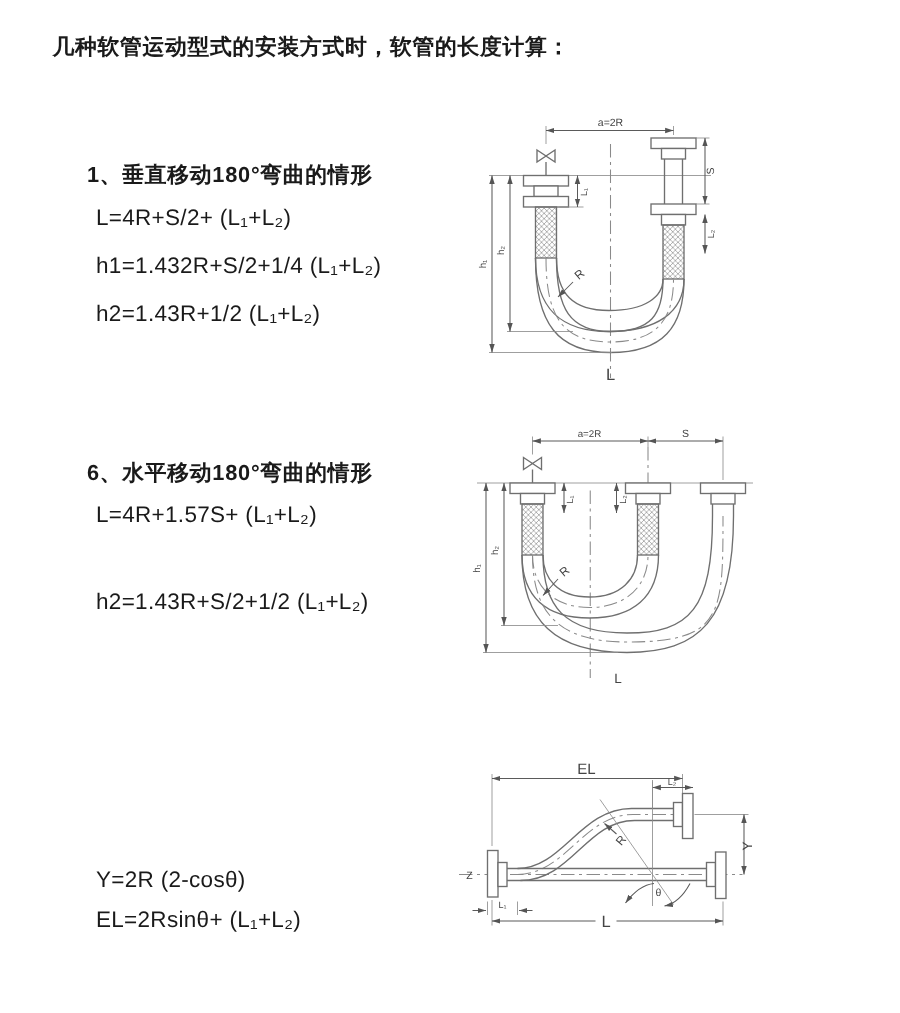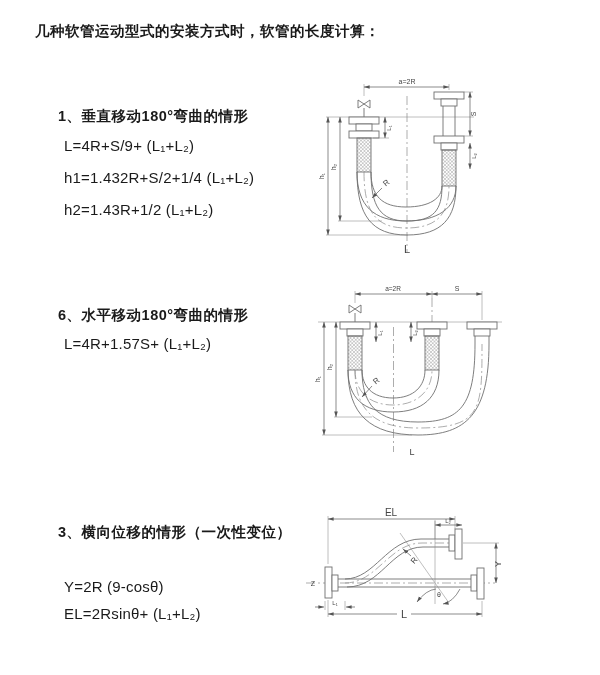--- a/index.html
+++ b/index.html
@@ -19,29 +19,29 @@
   .fit{stroke:#6f6f6f;stroke-width:.9;fill:#ffffff;}
 </style>
 </head>
 <body>
 
 <div class="page">
 
   <div class="doc-title">几种软管运动型式的安装方式时，软管的长度计算：</div>
 
   <div class="sec-heading" style="left:44px;top:107px">1、垂直移动180°弯曲的情形</div>
-  <div class="formula" style="left:64px;top:137px">L=4R+S/9+ (L₁+L₂)</div>
+  <div class="formula" style="left:64px;top:137px">L=4R+S/2+ (L₁+L₂)</div>
   <div class="formula" style="left:64px;top:169px">h1=1.432R+S/2+1/4 (L₁+L₂)</div>
   <div class="formula" style="left:64px;top:201px">h2=1.43R+1/2 (L₁+L₂)</div>
 
   <div class="sec-heading" style="left:44px;top:306px">6、水平移动180°弯曲的情形</div>
   <div class="formula" style="left:64px;top:335px">L=4R+1.57S+ (L₁+L₂)</div>
-
-  <div class="sec-heading" style="left:44px;top:523px">3、横向位移的情形（一次性变位）</div>
-  <div class="formula" style="left:64px;top:578px">Y=2R (9-cosθ)</div>
+  <div class="formula" style="left:64px;top:393px">h2=1.43R+S/2+1/2 (L₁+L₂)</div>
+
+  <div class="formula" style="left:64px;top:578px">Y=2R (2-cosθ)</div>
   <div class="formula" style="left:64px;top:605px">EL=2Rsinθ+ (L₁+L₂)</div>
 
   <svg style="left:312px;top:74px" width="212" height="188" viewBox="0 0 212 188">
     <defs>
       <marker id="m1" markerWidth="9" markerHeight="8" refX="8" refY="4" orient="auto-start-reverse">
         <path d="M0,1.4 L8,4 L0,6.6 Z" fill="#555"></path>
       </marker>
       <pattern id="p1" width="3.5" height="3.5" patternUnits="userSpaceOnUse">
         <path d="M0,3.5 L3.5,0 M0,0 L3.5,3.5" stroke="#9a9a9a" stroke-width="0.5"></path>
       </pattern>

